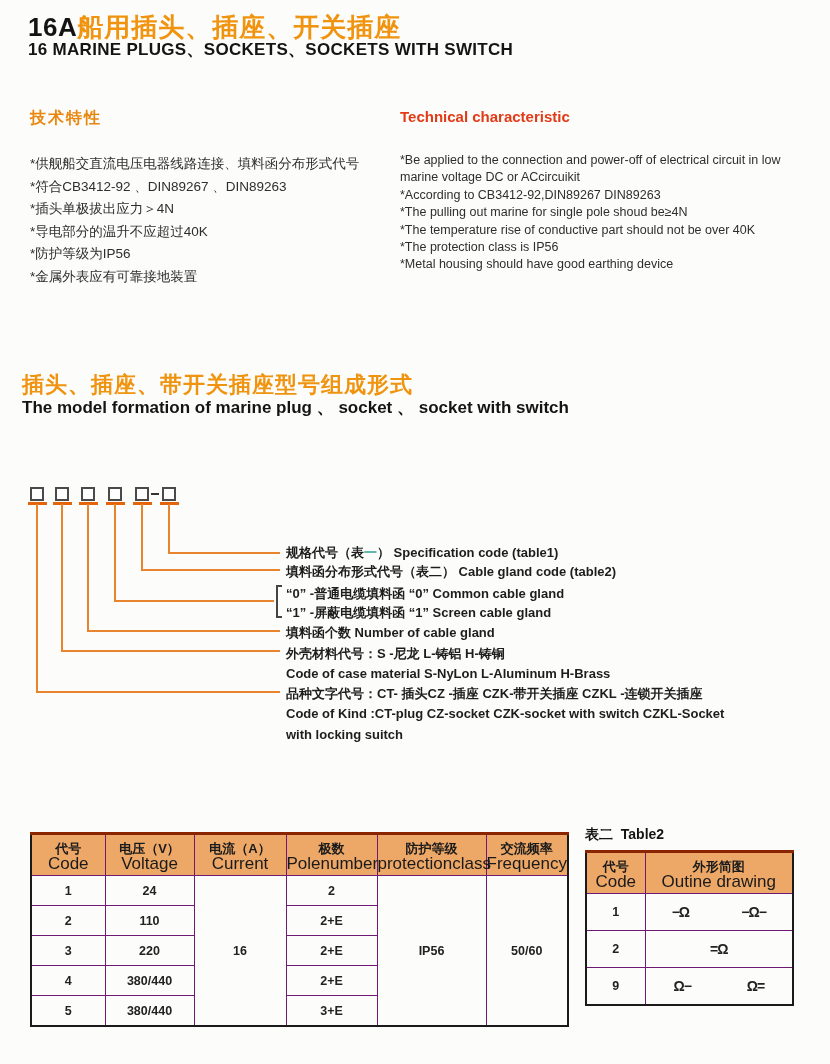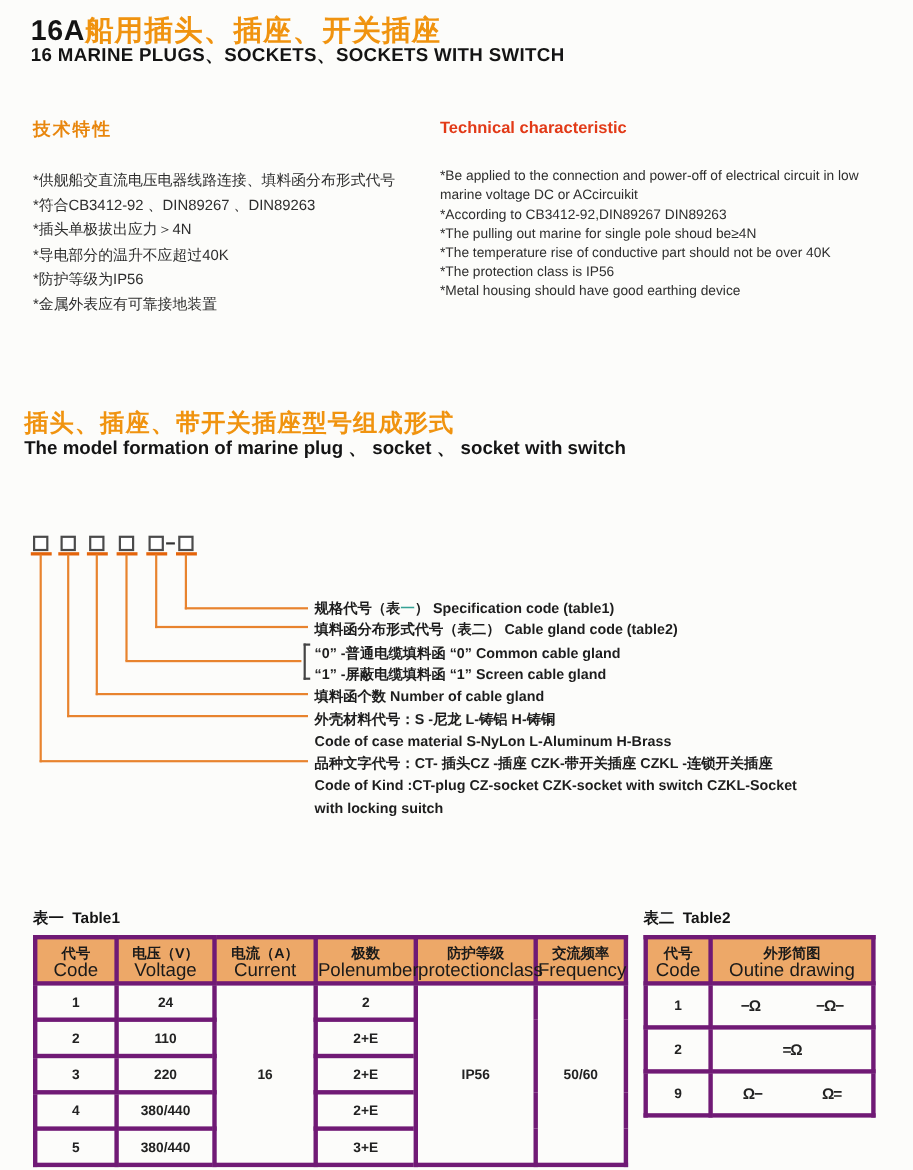--- a/index.html
+++ b/index.html
@@ -30,21 +30,21 @@
   .vline{position:absolute;width:2px;background:#e8832e;top:26px;}
   .hline{position:absolute;height:2px;background:#e8832e;}
   .bracket{position:absolute;left:276px;top:107px;width:6px;height:33px;box-sizing:border-box;
            border-left:2px solid #444;border-top:2px solid #444;border-bottom:2px solid #444;}
   .dlabel{position:absolute;left:286px;font-size:13px;font-weight:600;color:#1d1d1d;white-space:nowrap;}
   .spec-mark{color:#35a195;}
   
   .tbl-title{font-size:14px;font-weight:bold;color:#141414;white-space:nowrap;}
   table{border-collapse:collapse;table-layout:fixed;}
   .dtable{border:2px solid #1a1a1a;border-top:3px solid #8a2500;}
-  .dtable th,.dtable td{border:4px solid #701a75;text-align:center;vertical-align:middle;padding:0;}
+  .dtable th,.dtable td{border:1px solid #701a75;text-align:center;vertical-align:middle;padding:0;}
   .dtable th{background:#eda868;}
   .th-cn{font-size:13px;font-weight:bold;color:#1a1a1a;line-height:17px;}
   .th-en{font-size:17px;font-weight:normal;color:#1a1a1a;line-height:13px;}
   .dtable td{font-size:12.5px;font-weight:600;color:#222;}
   #table1-wrap{left:30px;top:826px;}
   #table2-wrap{left:585px;top:826px;}
   #table1 td{height:29px;}
   #table2 td{height:36px;}
   .sym-cell{display:flex;justify-content:space-around;align-items:center;}
   .sym{font-size:14px;font-weight:600;color:#222;letter-spacing:-1px;}
@@ -122,21 +122,20 @@
     <div class="dlabel" style="top:126px">“1” -屏蔽电缆填料函  “1”  Screen cable gland</div>
     <div class="dlabel" style="top:146px">填料函个数  Number of cable gland</div>
     <div class="dlabel" style="top:167px">外壳材料代号：S -尼龙 L-铸铝 H-铸铜</div>
     <div class="dlabel" style="top:188px">Code of case material S-NyLon L-Aluminum H-Brass</div>
     <div class="dlabel" style="top:228px">Code of Kind :CT-plug CZ-socket CZK-socket with switch CZKL-Socket</div>
     <div class="dlabel" style="top:207px">品种文字代号：CT- 插头CZ -插座 CZK-带开关插座 CZKL -连锁开关插座</div>
     <div class="dlabel" style="top:249px">with locking suitch</div>
   </div>
 
   <div class="abs" id="table1-wrap">
-    <div class="tbl-title"><span>表一</span>&nbsp;&nbsp;<span>Table1</span></div>
     <table class="dtable" id="table1" style="width:537px;margin-top:6px">
       <colgroup>
           <col style="width:74px">
           <col style="width:89px">
           <col style="width:92px">
           <col style="width:91px">
           <col style="width:109px">
           <col style="width:82px">
         </colgroup>
       <thead>

